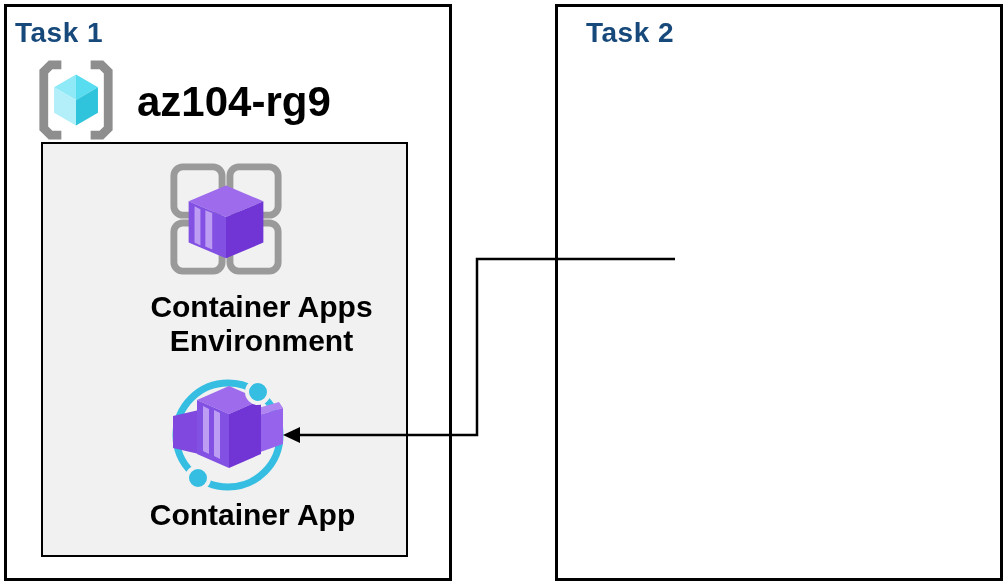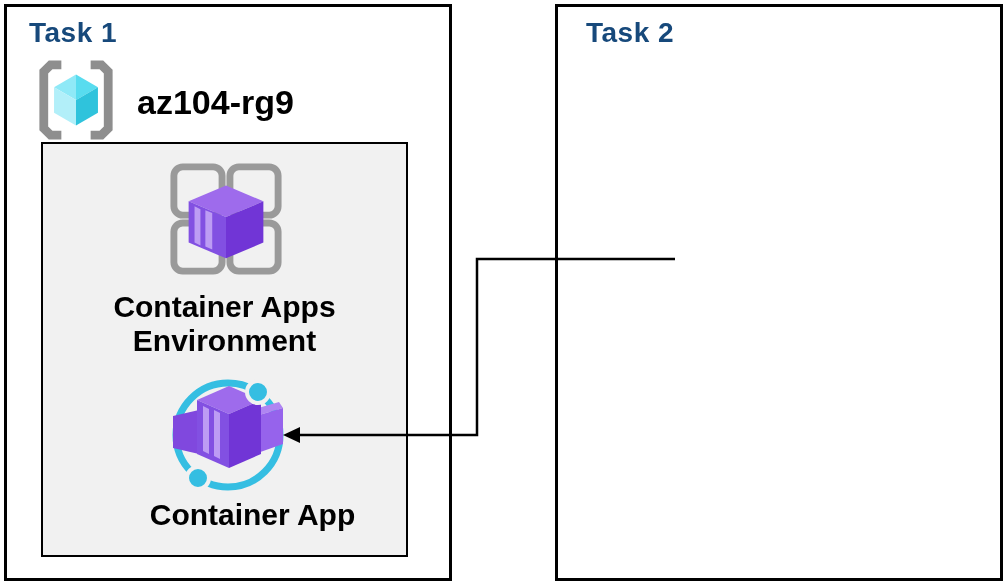--- a/index.html
+++ b/index.html
@@ -8,37 +8,37 @@
     font-family:"Liberation Sans","DejaVu Sans",sans-serif;
   }
   .task-box{
     position:absolute;top:4px;background:#fff;border:3px solid #000;box-sizing:border-box;
   }
   .task-box.t1{left:4px;width:448px;height:577px;}
   .task-box.t2{left:555px;width:448px;height:577px;padding-left:12px;}
   .task-title{
     position:absolute;font-size:28px;font-weight:bold;color:#17497B;letter-spacing:0.5px;
   }
-  .t1 .task-title{left:22px;top:10px;}
+  .t1 .task-title{left:8px;top:10px;}
   .t2 .task-title{left:28px;top:10px;}
   .rg-row{position:absolute;left:22px;top:52px;display:flex;align-items:center;}
-  .rg-name{font-size:34px;font-weight:bold;color:#000;margin-left:14px;}
+  .rg-name{font-size:42px;font-weight:bold;color:#000;margin-left:14px;}
   .inner-box{
     position:absolute;background:#F1F1F1;border:2px solid #000;box-sizing:border-box;
   }
   .inner-box.env{left:34px;top:135px;width:367px;height:415px;}
   .inner-box.test{left:41px;top:136px;width:368px;height:312px;}
   .icon-block{position:absolute;}
   .cae-icon{left:124px;top:16px;}
   .ca-icon{left:122px;top:226px;}
   .diagram-label{
     position:absolute;left:0;width:100%;text-align:center;
     font-size:30px;font-weight:bold;color:#000;line-height:1.12;
   }
-  .env-label{top:146px;}
+  .env-label{top:146px;padding-left:37px;}
   .env-label span{display:inline-block;max-width:250px;}
   .app-label{top:354px;margin-left:28px;}
   .white-panel{
     position:absolute;left:65px;top:25px;width:230px;height:182px;background:#fff;
   }
   .test-label{top:228px;}
   .arrow-overlay{
     position:absolute;left:0;top:0;width:1006px;height:584px;
     pointer-events:none;z-index:6;
   }

